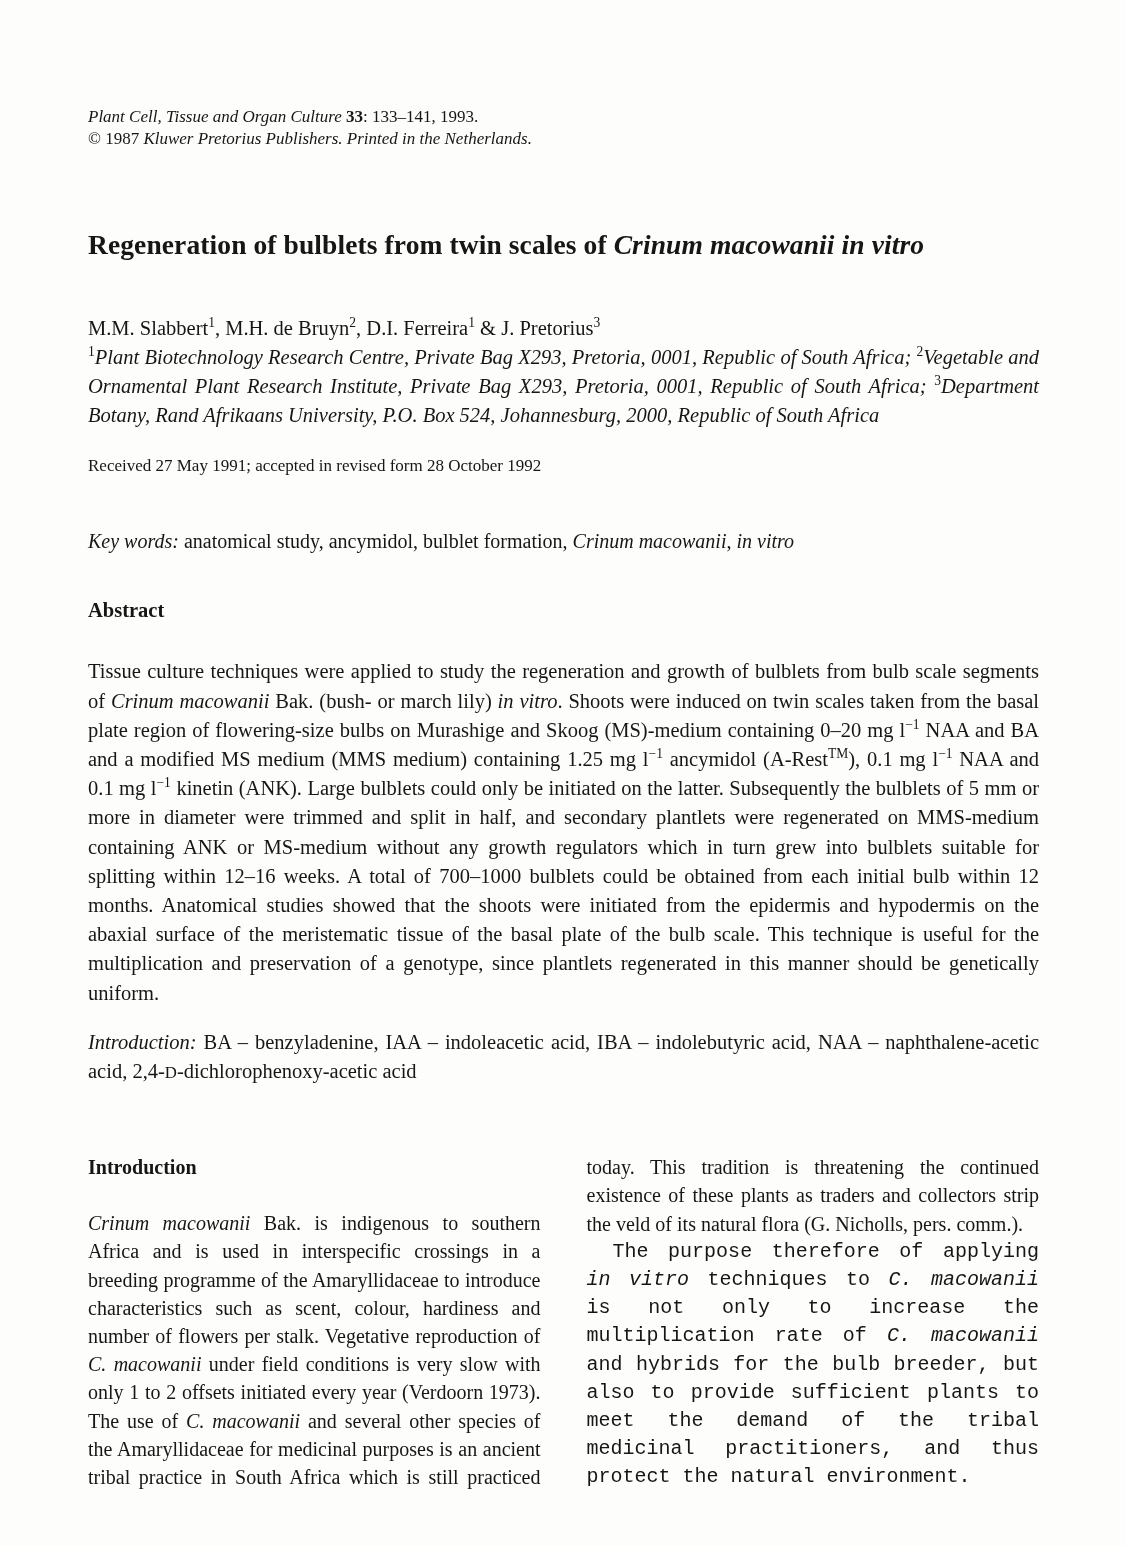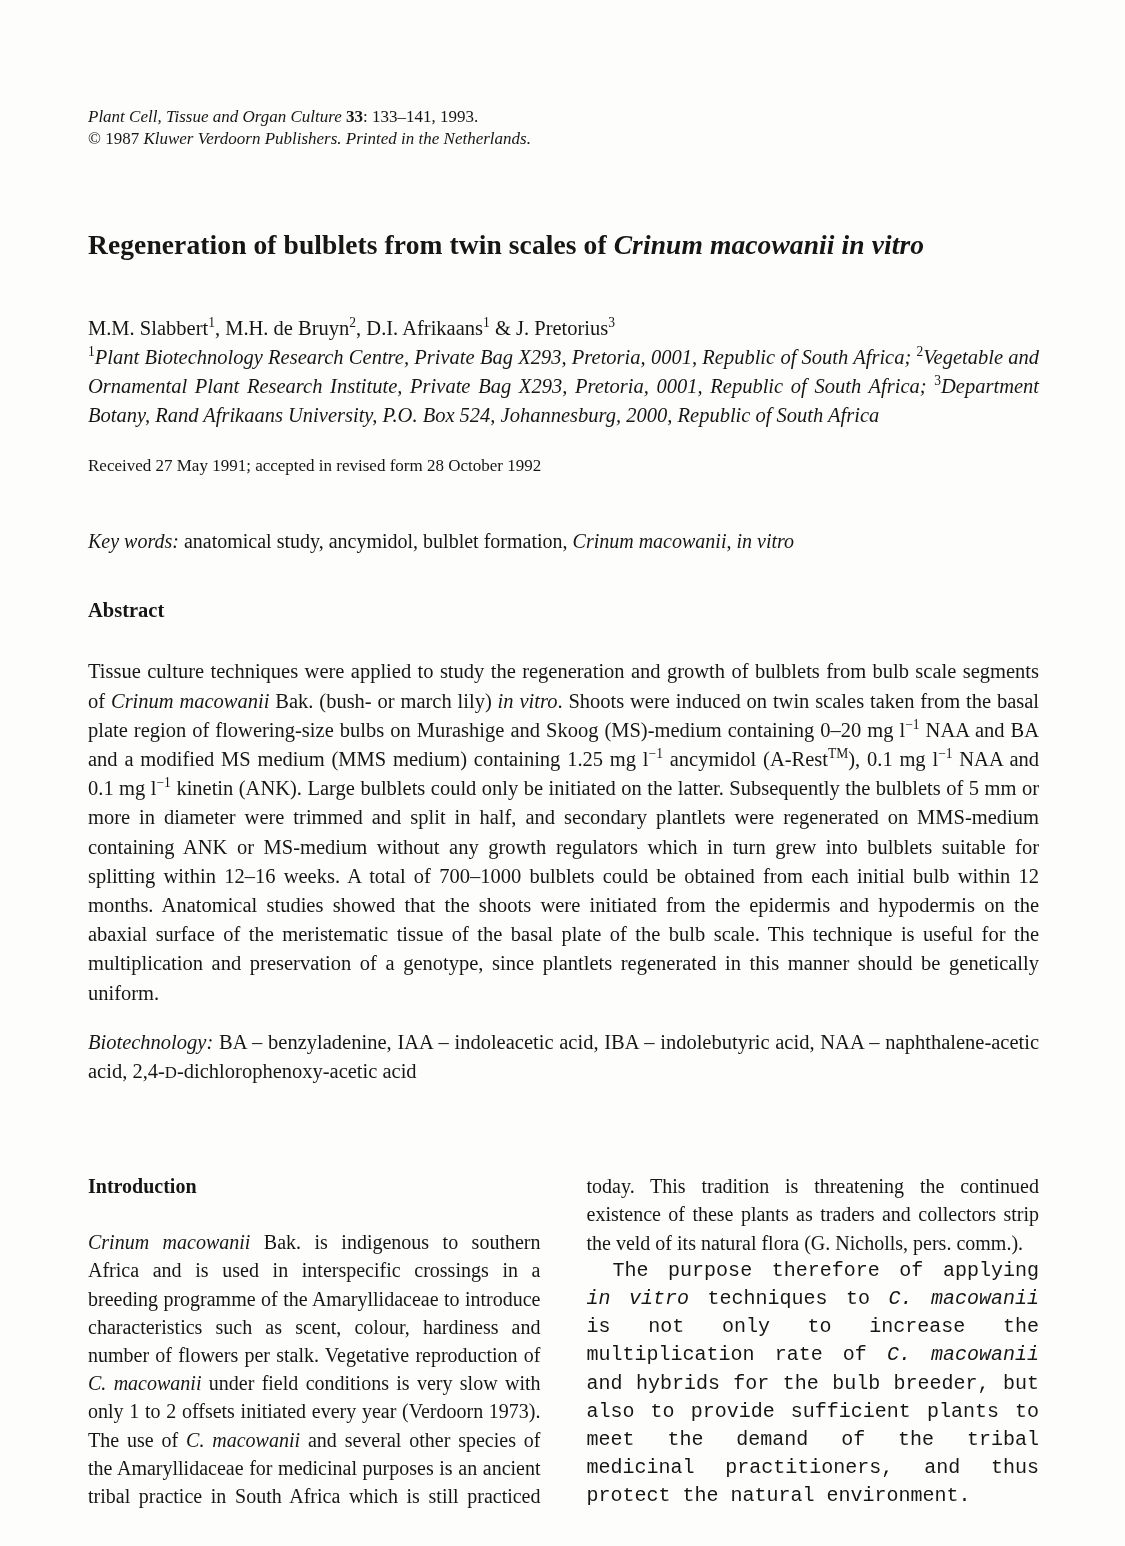--- a/index.html
+++ b/index.html
@@ -26,59 +26,59 @@
   }
   .authors { margin-top: 52px; font-size: 20.5px; line-height: 29px; }
   .affiliations { font-size: 20.5px; line-height: 29px; text-align: justify; }
   .received { margin-top: 25px; font-size: 17px; line-height: 22px; }
   .keywords { margin-top: 50px; font-size: 20px; line-height: 29px; }
   .section-heading { font-size: 20.5px; font-weight: bold; line-height: 29px; }
   .abstract-heading { margin-top: 40px; }
   .abstract-body { margin-top: 32px; font-size: 20.5px; line-height: 29.2px; text-align: justify; }
   .abbreviations { margin-top: 20px; font-size: 20.5px; line-height: 29.2px; text-align: justify; }
   .two-col {
-    margin-top: 85px;
+    margin-top: 66px;
     column-count: 2;
     column-gap: 46px;
     font-size: 20px;
     line-height: 28.2px;
     text-align: justify;
   }
   .two-col .section-heading { margin-bottom: 27px; font-size: 20px; }
   .two-col p.indent { text-indent: 26px; font-family: Liberation Mono, monospace; }
   .i  { font-style: italic; }
   .b  { font-weight: bold; }
   .sup { vertical-align: super; font-size: 0.66em; line-height: 0; }
   .sc { font-size: 0.82em; }
 </style>
 </head>
 <body>
 
 <div class="page">
 
   <header>
     <div class="journal-line"><span class="i">Plant Cell, Tissue and Organ Culture </span><span class="b">33</span><span>: 133–141, 1993.</span></div>
-    <div class="journal-line"><span>© 1987 </span><span class="i">Kluwer Verdoorn Publishers. Printed in the Netherlands.</span></div>
+    <div class="journal-line"><span>© 1987 </span><span class="i">Kluwer Pretorius Publishers. Printed in the Netherlands.</span></div>
   </header>
 
   <h1 class="paper-title"><span>Regeneration of bulblets from twin scales of </span><span class="i">Crinum macowanii in vitro</span></h1>
 
-  <div class="authors"><span>M.M. Slabbert</span><span class="sup">1</span><span>, M.H. de Bruyn</span><span class="sup">2</span><span>, D.I. Afrikaans</span><span class="sup">1</span><span> &amp; J. Pretorius</span><span class="sup">3</span></div>
+  <div class="authors"><span>M.M. Slabbert</span><span class="sup">1</span><span>, M.H. de Bruyn</span><span class="sup">2</span><span>, D.I. Ferreira</span><span class="sup">1</span><span> &amp; J. Pretorius</span><span class="sup">3</span></div>
 
   <div class="affiliations"><span class="sup">1</span><span class="i">Plant Biotechnology Research Centre, Private Bag X293, Pretoria, 0001, Republic of South Africa; </span><span class="sup">2</span><span class="i">Vegetable and Ornamental Plant Research Institute, Private Bag X293, Pretoria, 0001, Republic of South Africa; </span><span class="sup">3</span><span class="i">Department Botany, Rand Afrikaans University, P.O. Box 524, Johannesburg, 2000, Republic of South Africa</span></div>
 
   <div class="received">Received 27 May 1991; accepted in revised form 28 October 1992</div>
 
   <div class="keywords"><span class="i">Key words:</span><span> anatomical study, ancymidol, bulblet formation, </span><span class="i">Crinum macowanii</span><span>, </span><span class="i">in vitro</span></div>
 
   <h2 class="section-heading abstract-heading">Abstract</h2>
 
   <p class="abstract-body"><span>Tissue culture techniques were applied to study the regeneration and growth of bulblets from bulb scale segments of </span><span class="i">Crinum macowanii</span><span> Bak. (bush- or march lily) </span><span class="i">in vitro</span><span>. Shoots were induced on twin scales taken from the basal plate region of flowering-size bulbs on Murashige and Skoog (MS)-medium containing 0–20 mg l</span><span class="sup">−1</span><span> NAA and BA and a modified MS medium (MMS medium) containing 1.25 mg l</span><span class="sup">−1</span><span> ancymidol (A-Rest</span><span class="sup">TM</span><span>), 0.1 mg l</span><span class="sup">−1</span><span> NAA and 0.1 mg l</span><span class="sup">−1</span><span> kinetin (ANK). Large bulblets could only be initiated on the latter. Subsequently the bulblets of 5 mm or more in diameter were trimmed and split in half, and secondary plantlets were regenerated on MMS-medium containing ANK or MS-medium without any growth regulators which in turn grew into bulblets suitable for splitting within 12–16 weeks. A total of 700–1000 bulblets could be obtained from each initial bulb within 12 months. Anatomical studies showed that the shoots were initiated from the epidermis and hypodermis on the abaxial surface of the meristematic tissue of the basal plate of the bulb scale. This technique is useful for the multiplication and preservation of a genotype, since plantlets regenerated in this manner should be genetically uniform.</span></p>
 
-  <p class="abbreviations"><span class="i">Biotechnology:</span><span> BA – benzyladenine, IAA – indoleacetic acid, IBA – indolebutyric acid, NAA – naphthalene-acetic acid, 2,4-</span><span class="sc">D</span><span>-dichlorophenoxy-acetic acid</span></p>
+  <p class="abbreviations"><span class="i">Introduction:</span><span> BA – benzyladenine, IAA – indoleacetic acid, IBA – indolebutyric acid, NAA – naphthalene-acetic acid, 2,4-</span><span class="sc">D</span><span>-dichlorophenoxy-acetic acid</span></p>
 
   <section class="two-col">
     <h2 class="section-heading">Introduction</h2>
     <p><span class="i">Crinum macowanii</span><span> Bak. is indigenous to southern Africa and is used in interspecific crossings in a breeding programme of the Amaryllidaceae to introduce characteristics such as scent, colour, hardiness and number of flowers per stalk. Vegetative reproduction of </span><span class="i">C. macowanii</span><span> under field conditions is very slow with only 1 to 2 offsets initiated every year (Verdoorn 1973). The use of </span><span class="i">C. macowanii</span><span> and several other species of the Amaryllidaceae for medicinal purposes is an ancient tribal practice in South Africa which is still practiced today. This tradition is threatening the continued existence of these plants as traders and collectors strip the veld of its natural flora (G. Nicholls, pers. comm.).</span></p>
     <p class="indent"><span>The purpose therefore of applying </span><span class="i">in vitro</span><span> techniques to </span><span class="i">C. macowanii</span><span> is not only to increase the multiplication rate of </span><span class="i">C. macowanii</span><span> and hybrids for the bulb breeder, but also to provide sufficient plants to meet the demand of the tribal medicinal practitioners, and thus protect the natural environment.</span></p>
   </section>
 
 </div>
 
 </body></html>

